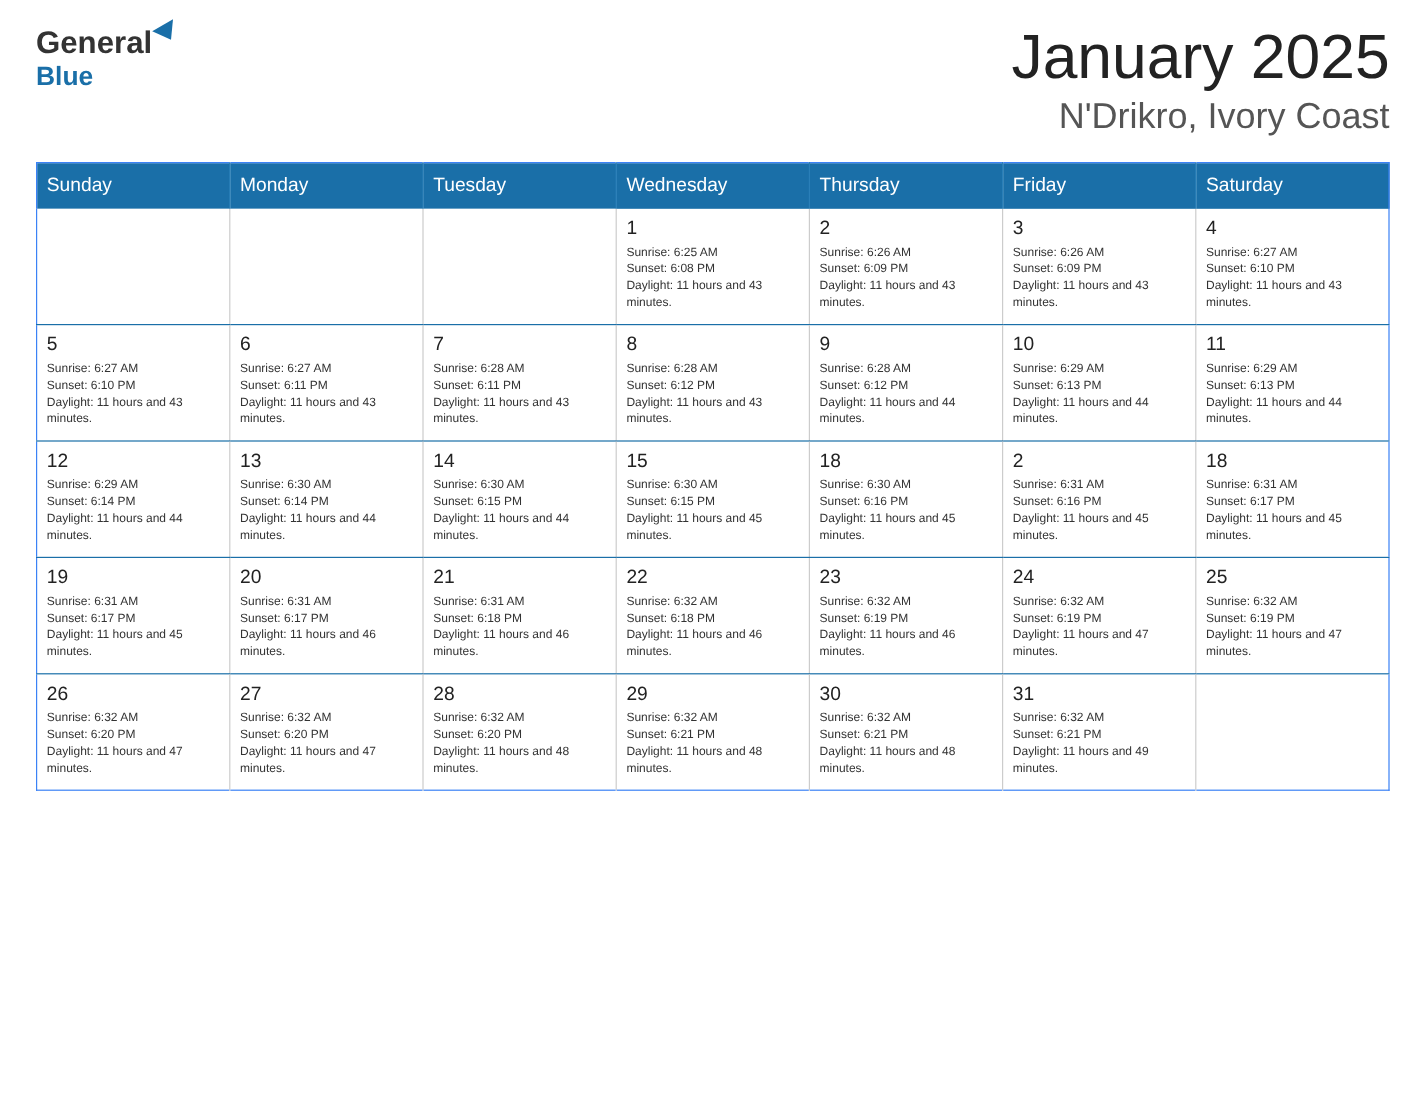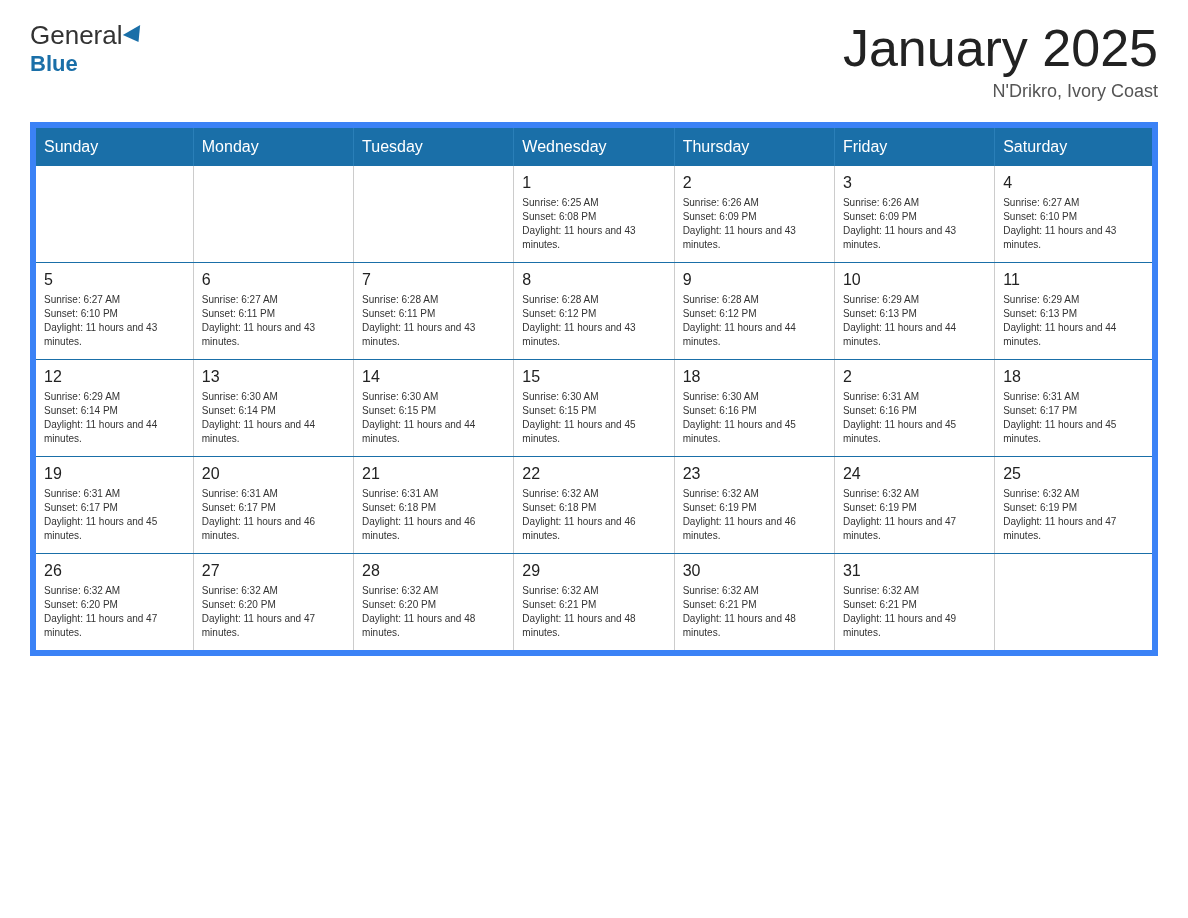--- a/index.html
+++ b/index.html
@@ -16,23 +16,23 @@
       align-items: flex-start;
       margin-bottom: 20px;
     }
     .logo {
       display: flex;
       flex-direction: column;
       align-items: flex-start;
     }
     .logo-text {
       display: flex;
-      align-items: center;
+      align-items: flex-start;
       font-size: 26px;
-      font-weight: normal;
+      font-weight: bold;
       color: #333;
     }
     .logo-general { color: #333; }
     .logo-arrow {
       width: 0;
       height: 0;
       border-left: 10px solid transparent;
       border-right: 10px solid transparent;
       border-top: 14px solid #1a6fa8;
       margin: 0 2px;
@@ -42,28 +42,28 @@
     .logo-blue { color: #1a6fa8; font-size: 22px; font-weight: bold; }
     .title-section { text-align: right; }
     .month-title {
       font-size: 52px;
       font-weight: normal;
       color: #222;
       line-height: 1.1;
       text-align: center;
     }
     .location {
-      font-size: 18px;
+      font-size: 30px;
       color: #555;
       margin-top: 4px;
     }
     .calendar {
       width: 100%;
       border-collapse: collapse;
-      border: 6px solid #3b82f6;
+      border: 1px solid #3b82f6;
     }
     .calendar th {
       background-color: #1a6fa8;
       color: #fff;
       padding: 10px 8px;
       text-align: left;
       font-size: 16px;
       font-weight: normal;
       border-right: 1px solid #2a7fb8;
     }

